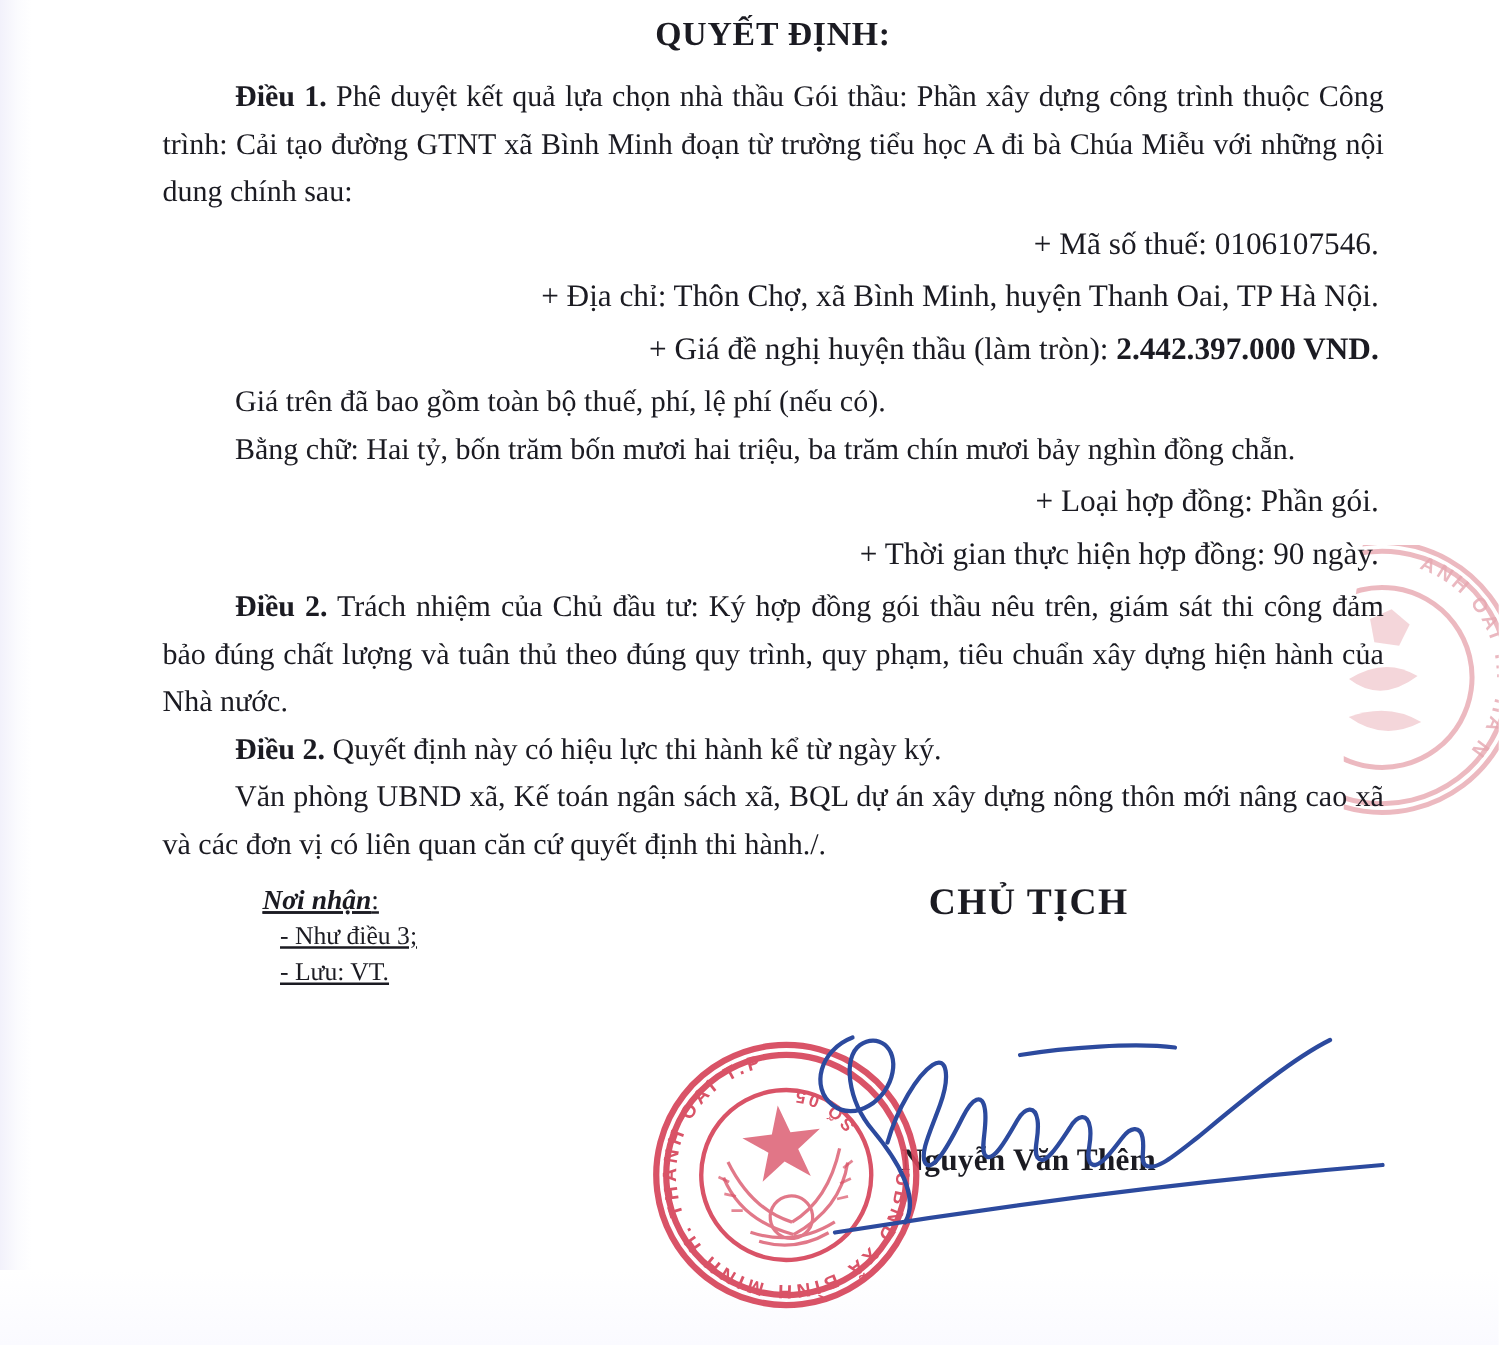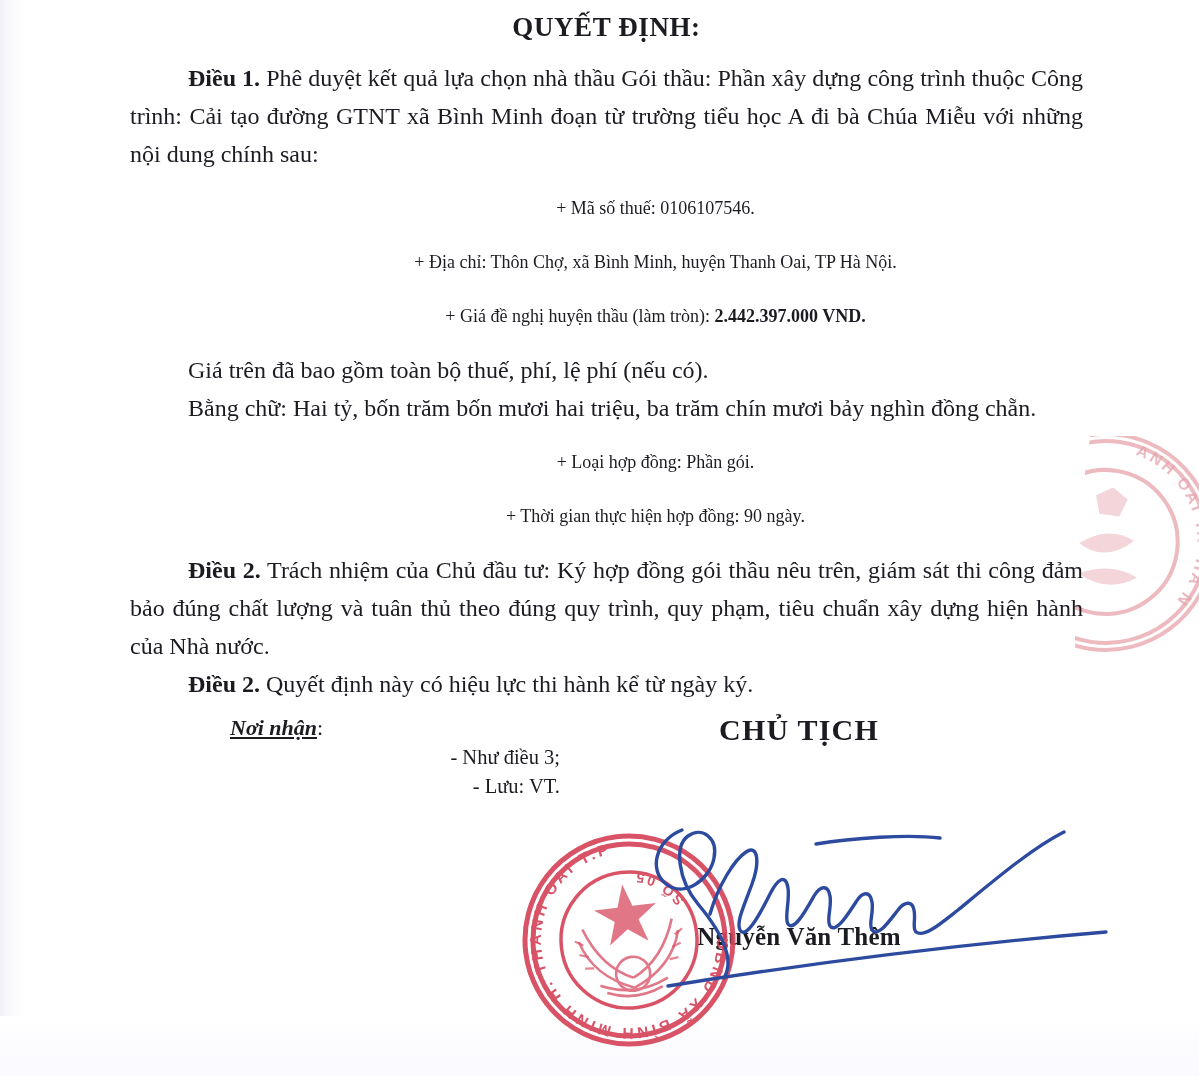--- a/index.html
+++ b/index.html
@@ -34,21 +34,21 @@
     pointer-events: none;
     z-index: 0;
   }
 
   .page {
     position: relative;
     z-index: 2;
     width: 1199px;
     height: 1076px;
     box-sizing: border-box;
-    padding: 0 116px 0 130px;
+    padding: 0 92px 0 130px;
   }
 
   .doc-title {
     text-align: center;
     font-weight: bold;
     font-size: 27px;
     letter-spacing: 0.6px;
     padding-top: 12px;
     margin: 0 0 16px 0;
   }
@@ -58,60 +58,60 @@
     font-size: 24px;
     line-height: 38px;
     text-align: justify;
     text-justify: inter-word;
     text-indent: 58px;
   }
   p.body-par.last-line-left { text-align-last: left; }
 
   
   p.sub-item {
-    margin: 16px;
-    font-size: 18px;
+    margin: 4px;
+    font-size: 25px;
     line-height: 38px;
-    text-align: center;
+    text-align: right;
     text-indent: 98px;
   }
 
   b, .b { font-weight: bold; }
 
   
   .sign-area {
     position: relative;
     margin-top: 10px;
     height: 300px;
   }
   .recipients {
     position: absolute;
-    left: 100px;
+    left: 80px;
     top: 0;
     width: 330px;
+    text-decoration: underline;
   }
   .recipients-title {
     font-weight: bold;
     font-style: italic;
     font-size: 22px;
     line-height: 30px;
   }
   .recipients-title .plain {
     font-style: normal;
     font-weight: normal;
   }
   .recipients-title u {
     text-decoration: underline;
     text-underline-offset: 2px;
   }
   .recipients-list {
     font-size: 20.5px;
     line-height: 29px;
     padding-left: 14px;
-    text-align: right;
   }
   .recipients-list div { white-space: nowrap; }
 
   .signature-block {
     position: absolute;
     right: 74px;
     top: 0;
     width: 420px;
     text-align: center;
   }
@@ -221,20 +221,21 @@
   <p class="body-par">
     <b>Điều 2.</b>
     <span>Trách nhiệm của Chủ đầu tư: Ký hợp đồng gói thầu nêu trên, giám sát thi công đảm bảo đúng chất lượng và tuân thủ theo đúng quy trình, quy phạm, tiêu chuẩn xây dựng hiện hành của Nhà nước.</span>
   </p>
 
   <p class="body-par last-line-left">
     <b>Điều 2.</b>
     <span>Quyết định này có hiệu lực thi hành kể từ ngày ký.</span>
   </p>
 
+  <p class="body-par last-line-left">Văn phòng UBND xã, Kế toán ngân sách xã, BQL dự án xây dựng nông thôn mới nâng cao xã và các đơn vị có liên quan căn cứ quyết định thi hành./.</p>
 
   <div class="sign-area">
 
     <div class="recipients">
       <div class="recipients-title">
         <u>Nơi nhận</u><span class="plain">:</span>
       </div>
       <div class="recipients-list">
         <div>- Như điều 3;</div>
         <div>- Lưu: VT.</div>

